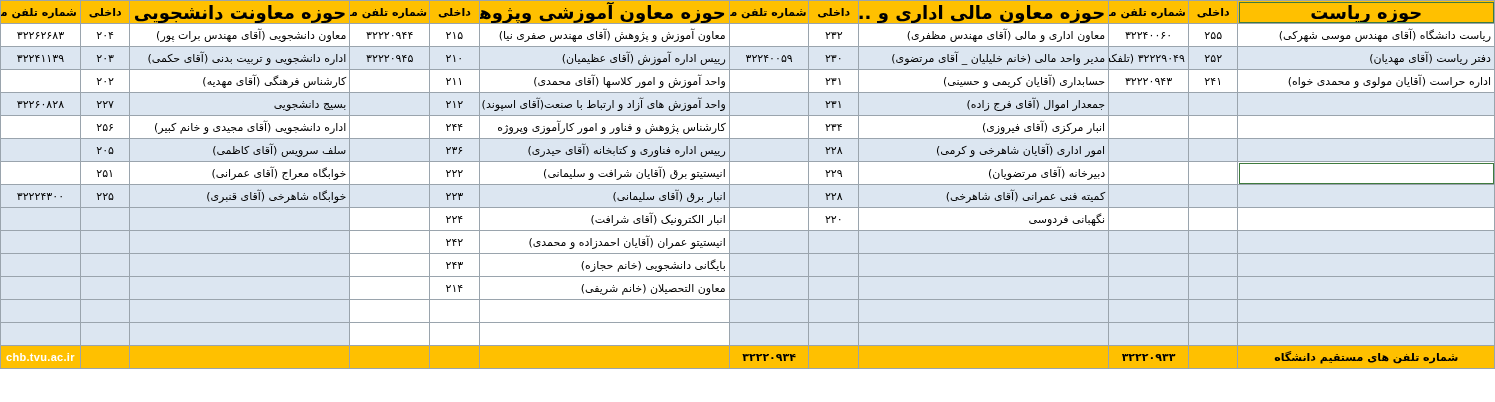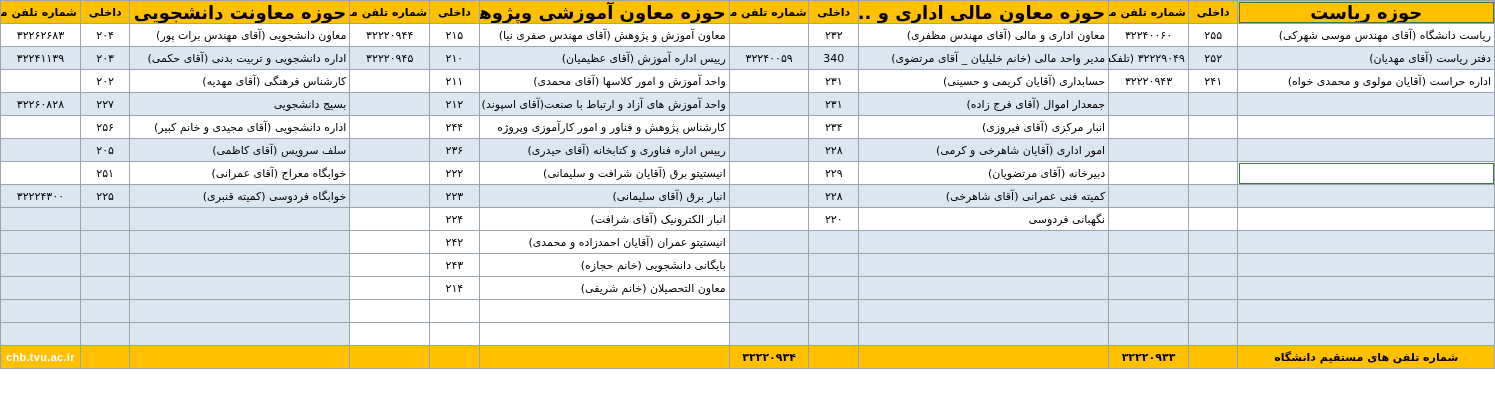--- a/index.html
+++ b/index.html
@@ -136,21 +136,21 @@
         <td class="cell-num white">۳۲۲۲۰۹۴۴</td>
         <td class="cell-name white">معاون دانشجویی (آقای مهندس برات پور)</td>
         <td class="cell-num white">۲۰۴</td>
         <td class="cell-num white">۳۲۲۶۲۶۸۳</td>
       </tr>
       <tr>
         <td class="cell-name shade">دفتر ریاست (آقای مهدیان)</td>
         <td class="cell-num shade">۲۵۲</td>
         <td class="cell-num shade">۳۲۲۲۹۰۴۹ (تلفکس)</td>
         <td class="cell-name shade">مدیر واحد مالی (خانم خلیلیان _ آقای مرتضوی)</td>
-        <td class="cell-num shade">340</td>
+        <td class="cell-num shade">۲۳۰</td>
         <td class="cell-num shade">۳۲۲۴۰۰۵۹</td>
         <td class="cell-name shade">رییس اداره آموزش (آقای عظیمیان)</td>
         <td class="cell-num shade">۲۱۰</td>
         <td class="cell-num shade">۳۲۲۲۰۹۴۵</td>
         <td class="cell-name shade">اداره دانشجویی و تربیت بدنی (آقای حکمی)</td>
         <td class="cell-num shade">۲۰۳</td>
         <td class="cell-num shade">۳۲۲۴۱۱۳۹</td>
       </tr>
       <tr>
         <td class="cell-name white">اداره حراست (آقایان مولوی و محمدی خواه)</td>
@@ -225,21 +225,21 @@
       <tr>
         <td class="cell-name shade"></td>
         <td class="cell-num shade"></td>
         <td class="cell-num shade"></td>
         <td class="cell-name shade">کمیته فنی عمرانی (آقای شاهرخی)</td>
         <td class="cell-num shade">۲۲۸</td>
         <td class="cell-num shade"></td>
         <td class="cell-name shade">انبار برق (آقای سلیمانی)</td>
         <td class="cell-num shade">۲۲۳</td>
         <td class="cell-num shade"></td>
-        <td class="cell-name shade">خوابگاه فردوسی (کمیته قنبری)</td>
+        <td class="cell-name shade">خوابگاه شاهرخی (آقای قنبری)</td>
         <td class="cell-num shade">۲۲۵</td>
         <td class="cell-num shade">۳۲۲۲۴۳۰۰</td>
       </tr>
       <tr>
         <td class="cell-name white"></td>
         <td class="cell-num white"></td>
         <td class="cell-num white"></td>
         <td class="cell-name white">نگهبانی فردوسی</td>
         <td class="cell-num white">۲۲۰</td>
         <td class="cell-num white"></td>

